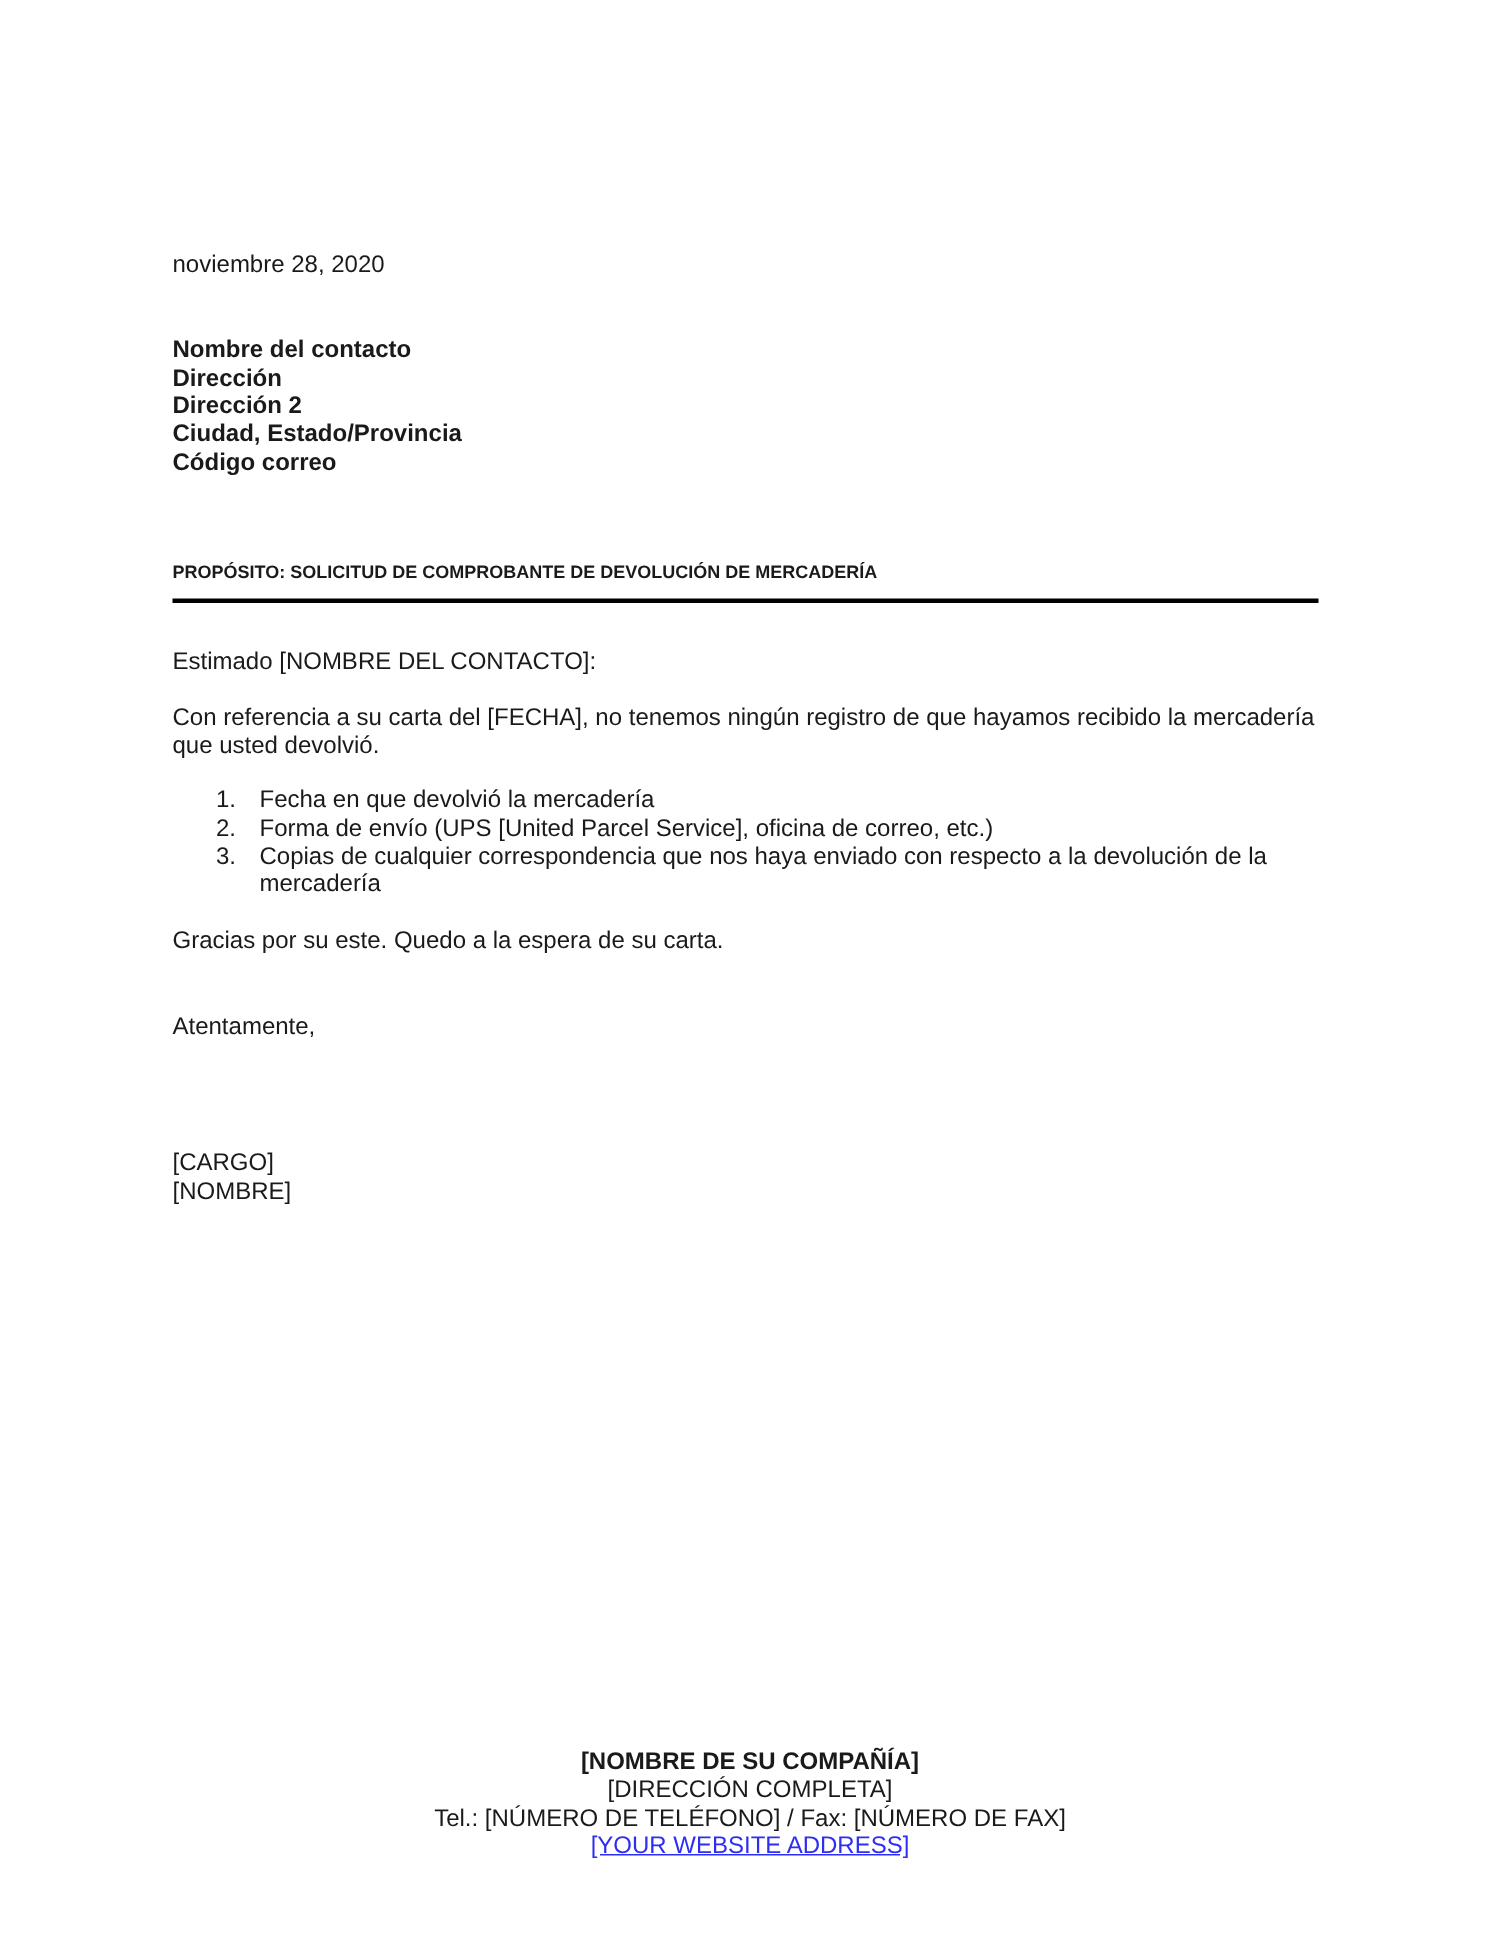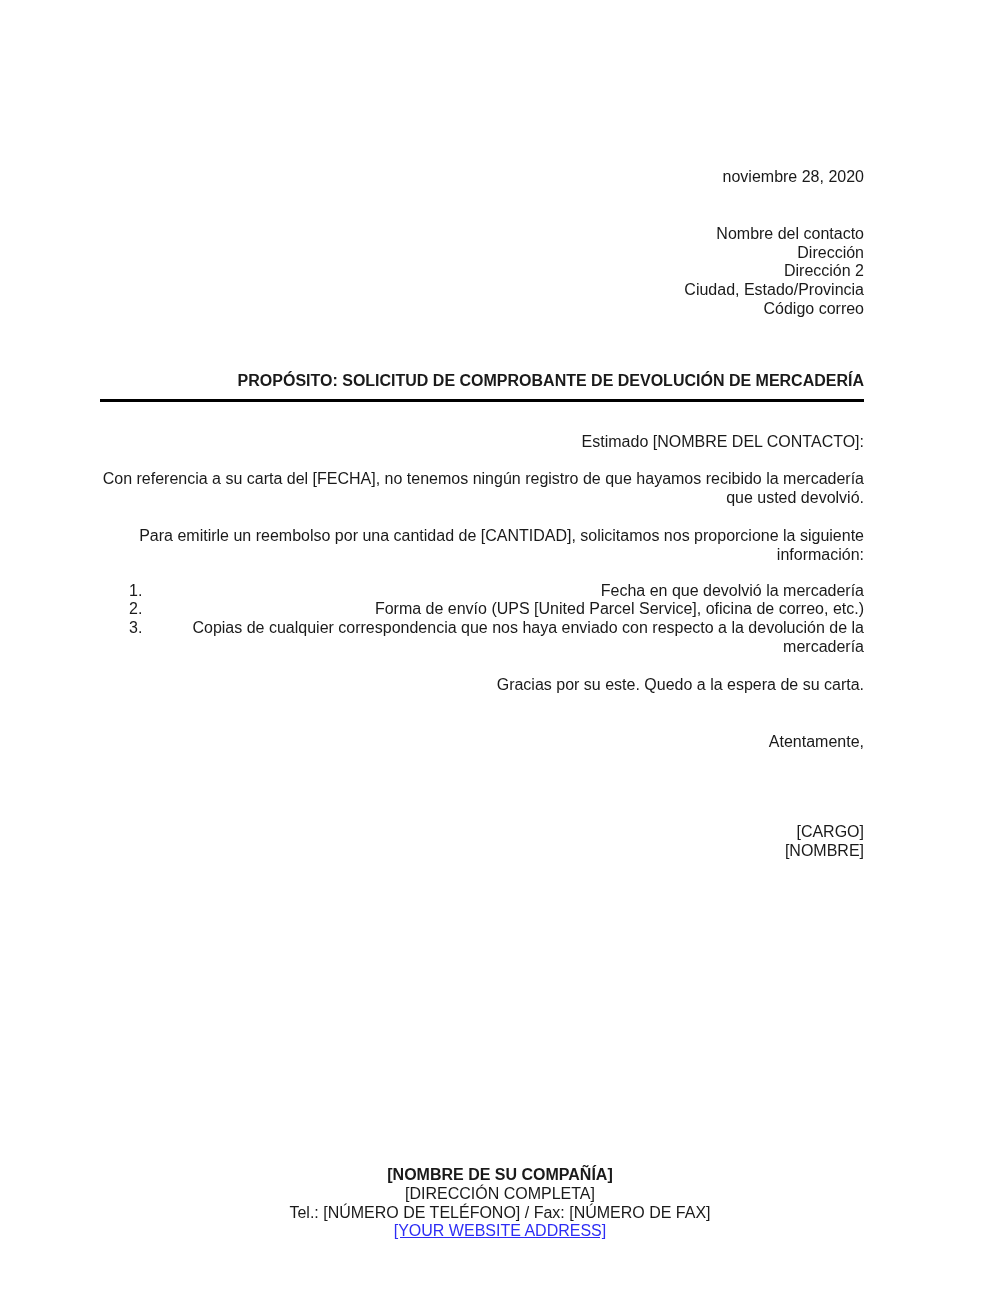--- a/index.html
+++ b/index.html
@@ -17,36 +17,35 @@
     position: relative;
     width: 1000px;
     height: 1290px;
     background: var(--page-bg);
     overflow: hidden;
     font-size: 16px;
     line-height: 18.8px;
   }
   .content {
     position: absolute;
-    left: 100px;
+    left: 115px;
     top: 0;
     width: 764px;
-    text-align: right;
   }
   .date          { margin-top: 168px; }
-  .recipient     { margin-top: 38px; }
+  .recipient     { margin-top: 38px; font-weight: bold; }
   .subject {
     margin-top: 53px;
-    font-size: 16px;
+    font-size: 12px;
     font-weight: bold;
     line-height: 18.8px;
     padding-bottom: 8px;
     border-bottom: 3px solid #000000;
   }
-  .salutation    { margin-top: 31px; margin-left: 28px; }
+  .salutation    { margin-top: 31px; }
   .para          { margin-top: 19px; }
   ol.info-list {
     margin: 17px 0 0 0;
     padding: 0;
     list-style: none;
     counter-reset: item;
   }
   ol.info-list li {
     position: relative;
     padding-left: 58px;
@@ -88,21 +87,20 @@
       <p>Dirección 2</p>
       <p>Ciudad, Estado/Provincia</p>
       <p>Código correo</p>
     </div>
 
     <h1 class="subject">PROPÓSITO: SOLICITUD DE COMPROBANTE DE DEVOLUCIÓN DE MERCADERÍA</h1>
 
     <p class="salutation">Estimado [NOMBRE DEL CONTACTO]:</p>
 
     <p class="para">Con referencia a su carta del [FECHA], no tenemos ningún registro de que hayamos recibido la mercadería que usted devolvió.</p>
-    <p class="para">Para emitirle un reembolso por una cantidad de [CANTIDAD], solicitamos nos proporcione la siguiente información:</p>
 
     <ol class="info-list">
       <li>Fecha en que devolvió la mercadería</li>
       <li>Forma de envío (UPS [United Parcel Service], oficina de correo, etc.)</li>
       <li>Copias de cualquier correspondencia que nos haya enviado con respecto a la devolución de la mercadería</li>
     </ol>
 
     <p class="para">Gracias por su este. Quedo a la espera de su carta.</p>
 
     <p class="valediction">Atentamente,</p>

